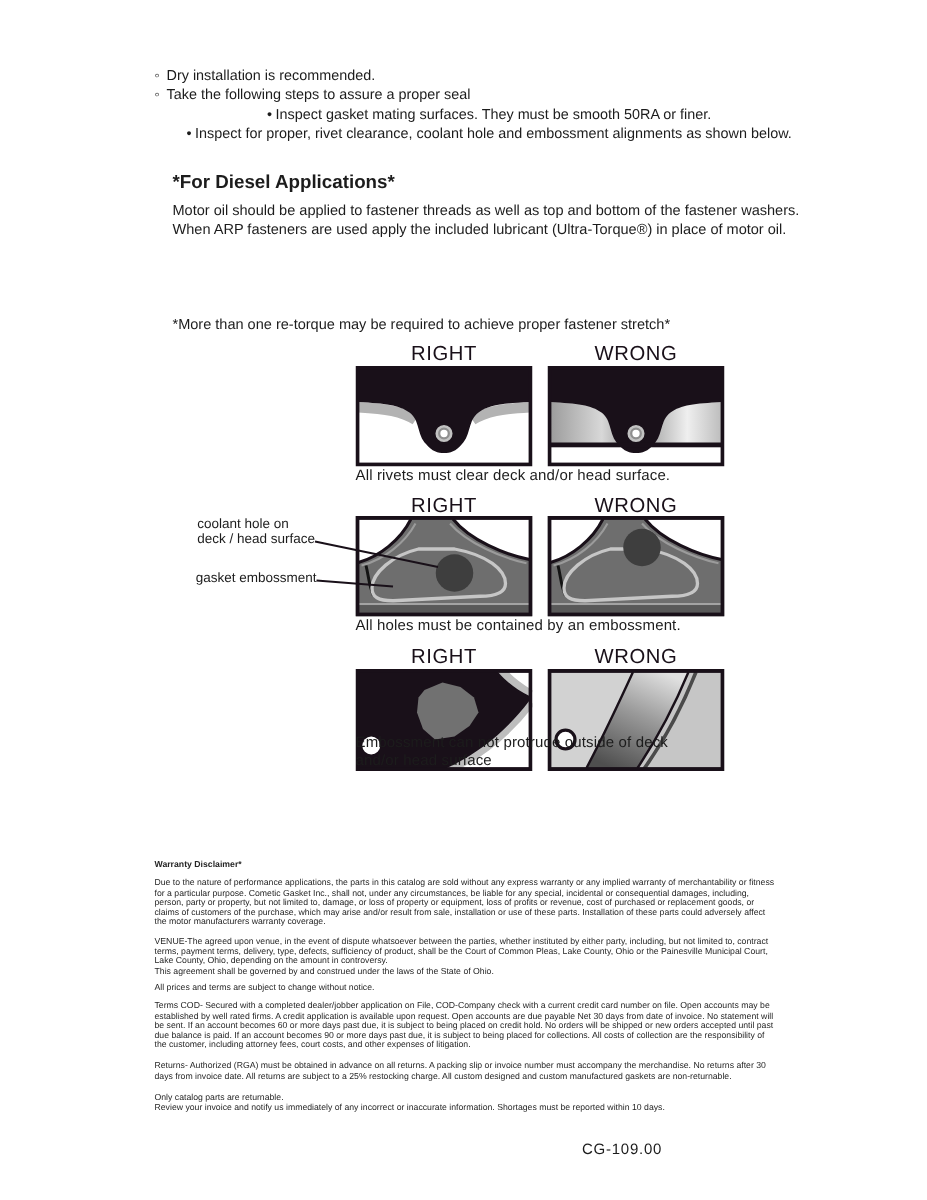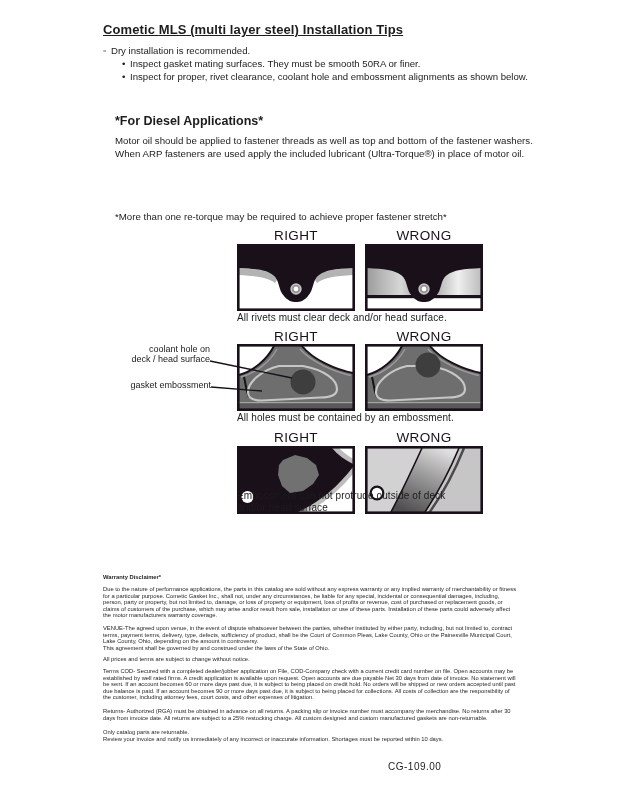--- a/index.html
+++ b/index.html
@@ -8,42 +8,42 @@
     font-family:"Liberation Sans", sans-serif; color:#1c1c1c; overflow:hidden;
   }
   .title {
     position:absolute; left:103px; top:22px; margin:0;
     font-size:13px; font-weight:bold; text-decoration:underline; letter-spacing:.1px;
   }
   .bullets {
     position:absolute; left:103px; top:44px; margin:0; padding:0; list-style:none;
     font-size:9.6px; line-height:13px; white-space:nowrap;
   }
-  .bullets li.sub { padding-left:19px; }
+  .bullets li.sub { padding-left:19px;text-align:center; }
   .mk { display:inline-block; width:8px; }
   .diesel-heading { position:absolute; left:115px; top:114px; margin:0; font-size:12.5px; font-weight:bold; }
   .para { position:absolute; left:115px; margin:0; font-size:9.7px; line-height:13.4px; white-space:pre-line; width:470px; }
   .dlabel { position:absolute; width:118px; text-align:center; font-size:13.5px; letter-spacing:.4px; color:#191019; }
   .panel { position:absolute; }
   .caption { position:absolute; left:237px; margin:0; font-size:10px; letter-spacing:.1px; line-height:11.5px; }
-  .ann { position:absolute; margin:0; font-size:9px; line-height:10px; text-align:right; white-space:pre-line; }
+  .ann { position:absolute; margin:0; font-size:9px; line-height:10px; white-space:pre-line; }
   .pointer-overlay { position:absolute; left:98px; top:340px; pointer-events:none; }
   .fineprint { position:absolute; left:103px; width:414px; margin:0; font-size:5.8px; line-height:6.6px; color:#262626; white-space:pre-line; }
   .fineprint.head { font-weight:bold; }
   .pagenum { position:absolute; left:388px; top:761px; margin:0; font-size:10px; letter-spacing:.5px; }
 </style>
 </head>
 <body>
 
 <div class="page">
 
-  <h1 class="title">Cometic MLS (multi layer steel) Installation Tips</h1>
 
   <ul class="bullets">
     <li><span class="mk">◦</span><span>Dry installation is recommended.</span></li>
+    <li><span class="mk">◦</span><span>Take the following steps to assure a proper seal</span></li>
     <li class="sub"><span class="mk">•</span><span>Inspect gasket mating surfaces.  They must be smooth 50RA or finer.</span></li>
     <li class="sub"><span class="mk">•</span><span>Inspect for proper, rivet clearance, coolant hole and embossment alignments as shown below.</span></li>
   </ul>
 
   <h2 class="diesel-heading">*For Diesel Applications*</h2>
   <p class="para" style="top:134px">Motor oil should be applied to fastener threads as well as top and bottom of the fastener washers.
 When ARP fasteners are used apply the included lubricant (Ultra-Torque®) in place of motor oil.</p>
   <p class="para" style="top:210px">*More than one re-torque may be required to achieve proper fastener stretch*</p>
 
   <div class="dlabel" style="left:237px; top:228px">RIGHT</div>

